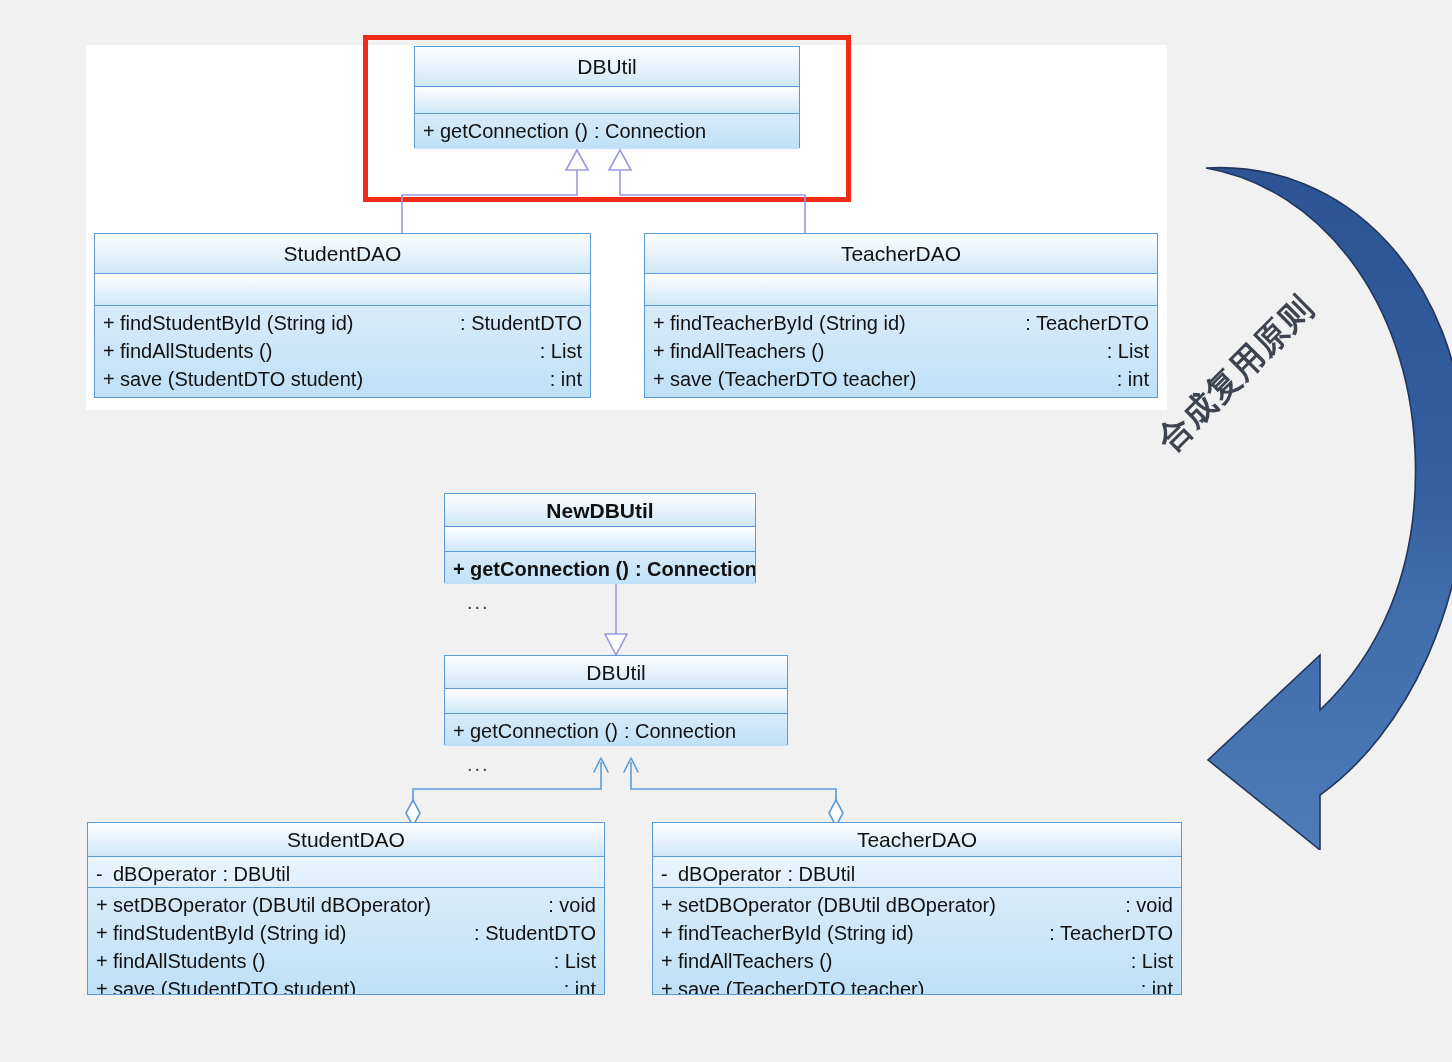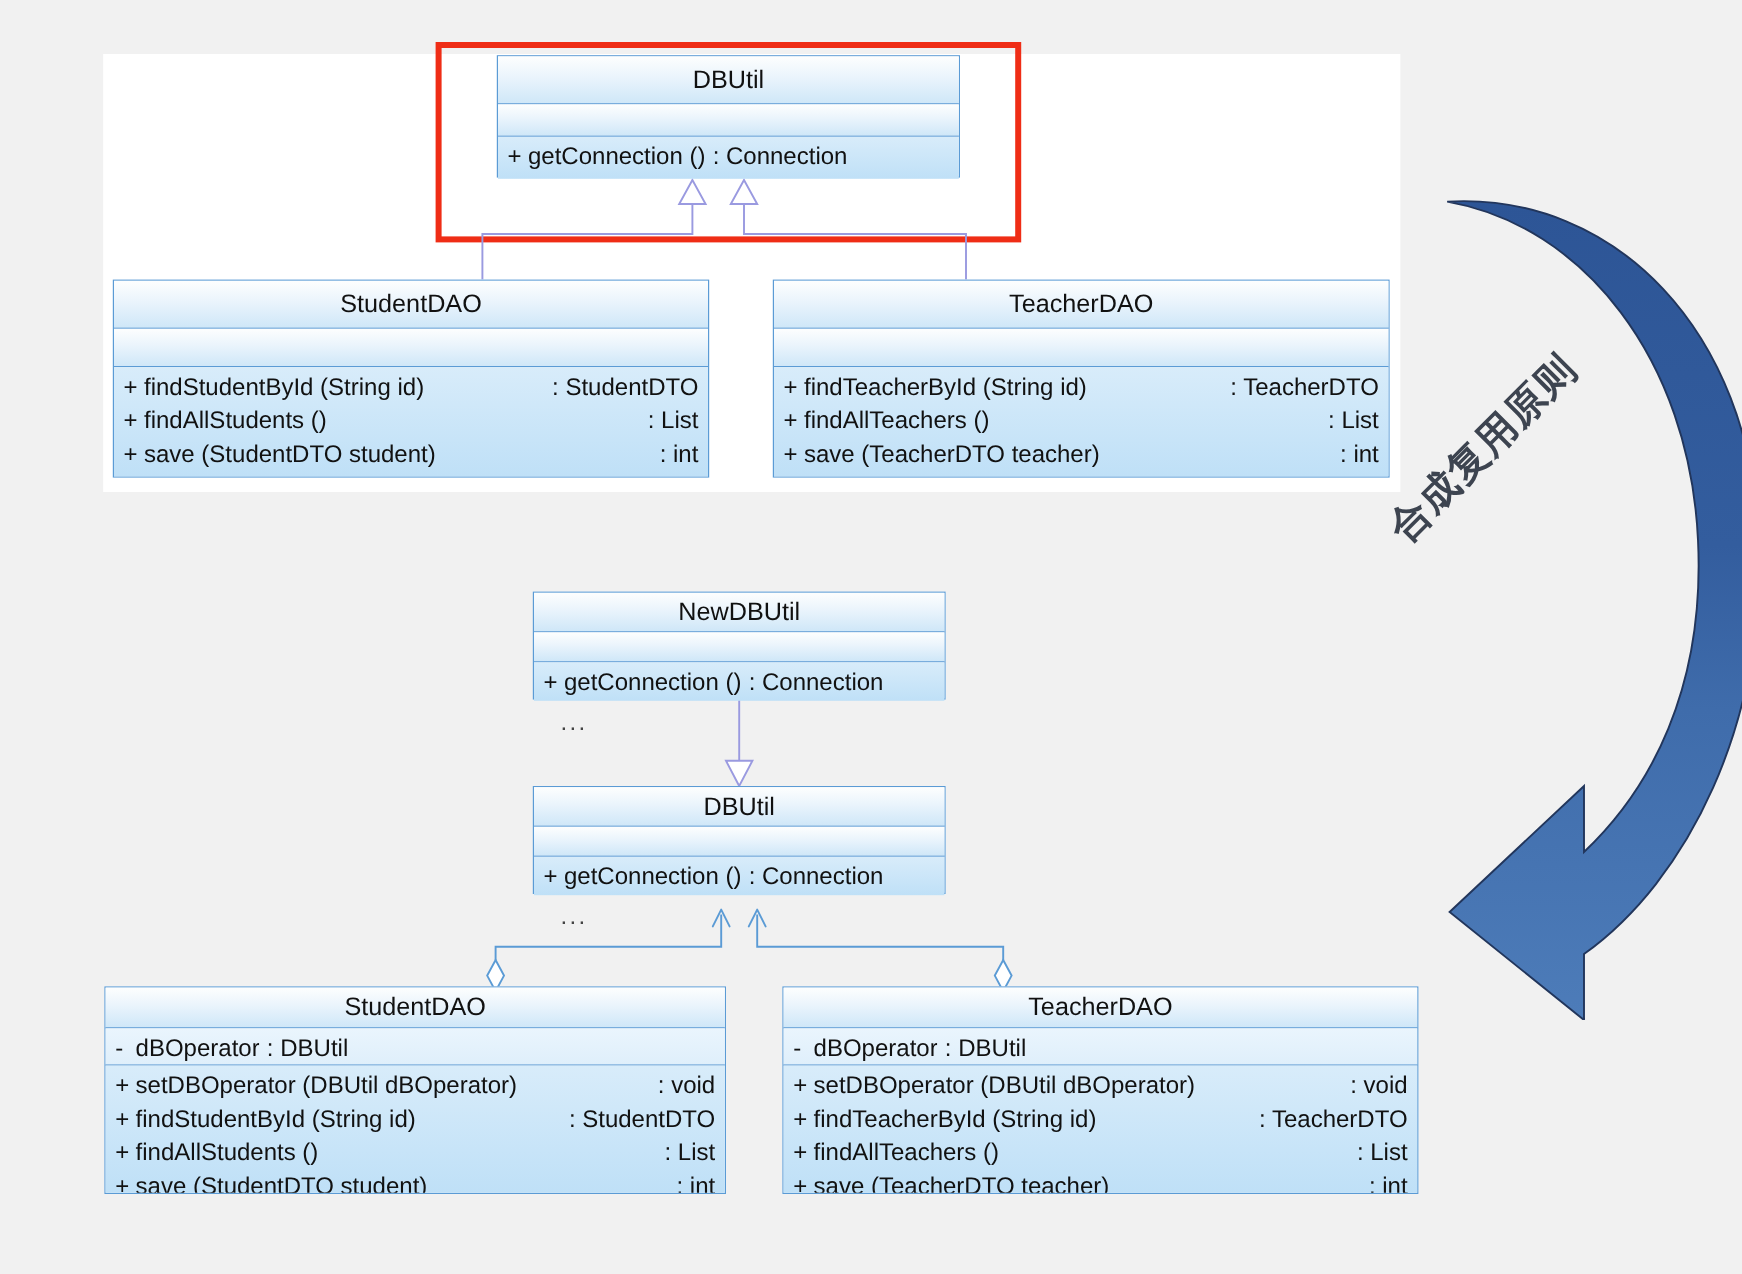--- a/index.html
+++ b/index.html
@@ -246,21 +246,21 @@
 
     <g stroke="#5b9bd5" stroke-width="1.6" fill="none" stroke-linecap="round" stroke-linejoin="round">
       <polyline points="574,772 581,758 588,772"></polyline>
       <polyline points="604,772 611,758 618,772"></polyline>
     </g>
 
     <polygon points="393,800 400,813 393,826 386,813" fill="#ffffff" stroke="#5b9bd5" stroke-width="1.6"></polygon>
     <polygon points="816,800 823,813 816,826 809,813" fill="#ffffff" stroke="#5b9bd5" stroke-width="1.6"></polygon>
   </svg>
 
-  <div class="uml-class" style="left:424px; top:493px; width:344px; height:90px;">
+  <div class="uml-class" style="left:424px; top:493px; width:312px; height:90px;font-weight:bold;">
     <div class="uml-compartment uml-title" style="height:33px;">
       <span>NewDBUtil</span>
     </div>
     <div class="uml-compartment uml-empty" style="height:25px;"></div>
     <div class="uml-compartment uml-members" style="height:32px;">
       <div class="member-row compact">
         <span class="member-vis">+</span>
         <span class="member-sig">getConnection ()</span>
         <span class="member-type">: Connection</span>
       </div>

